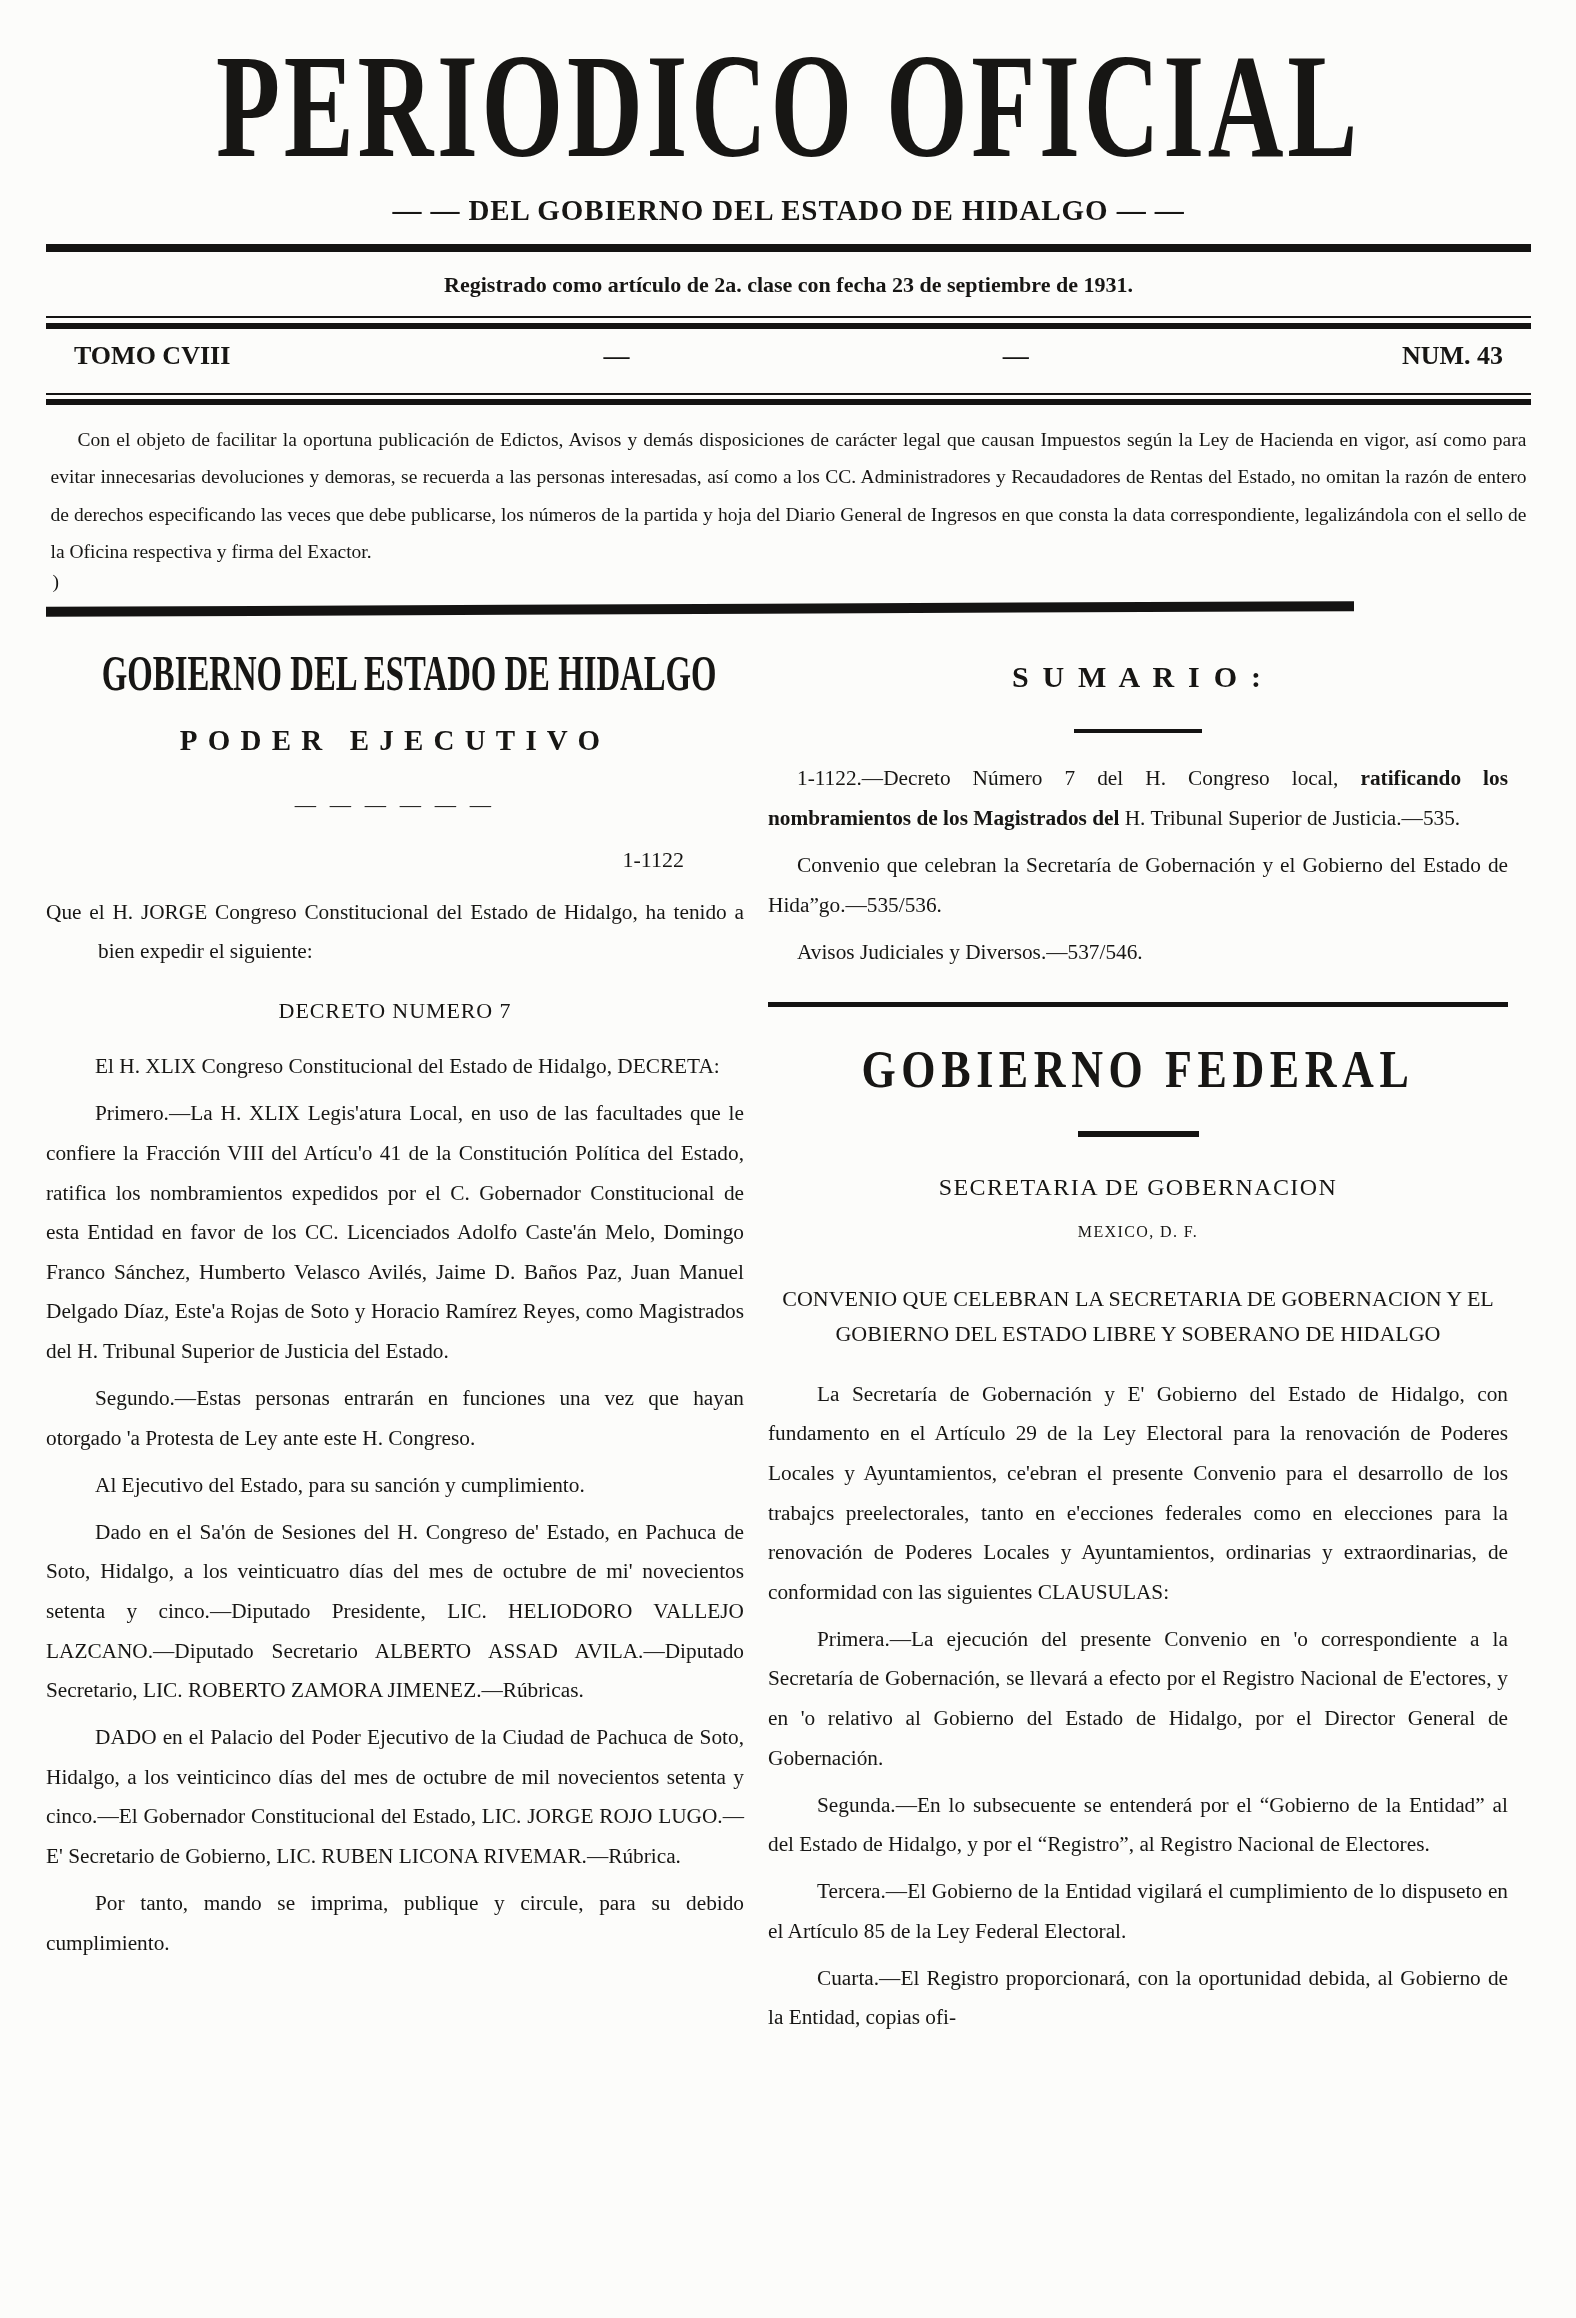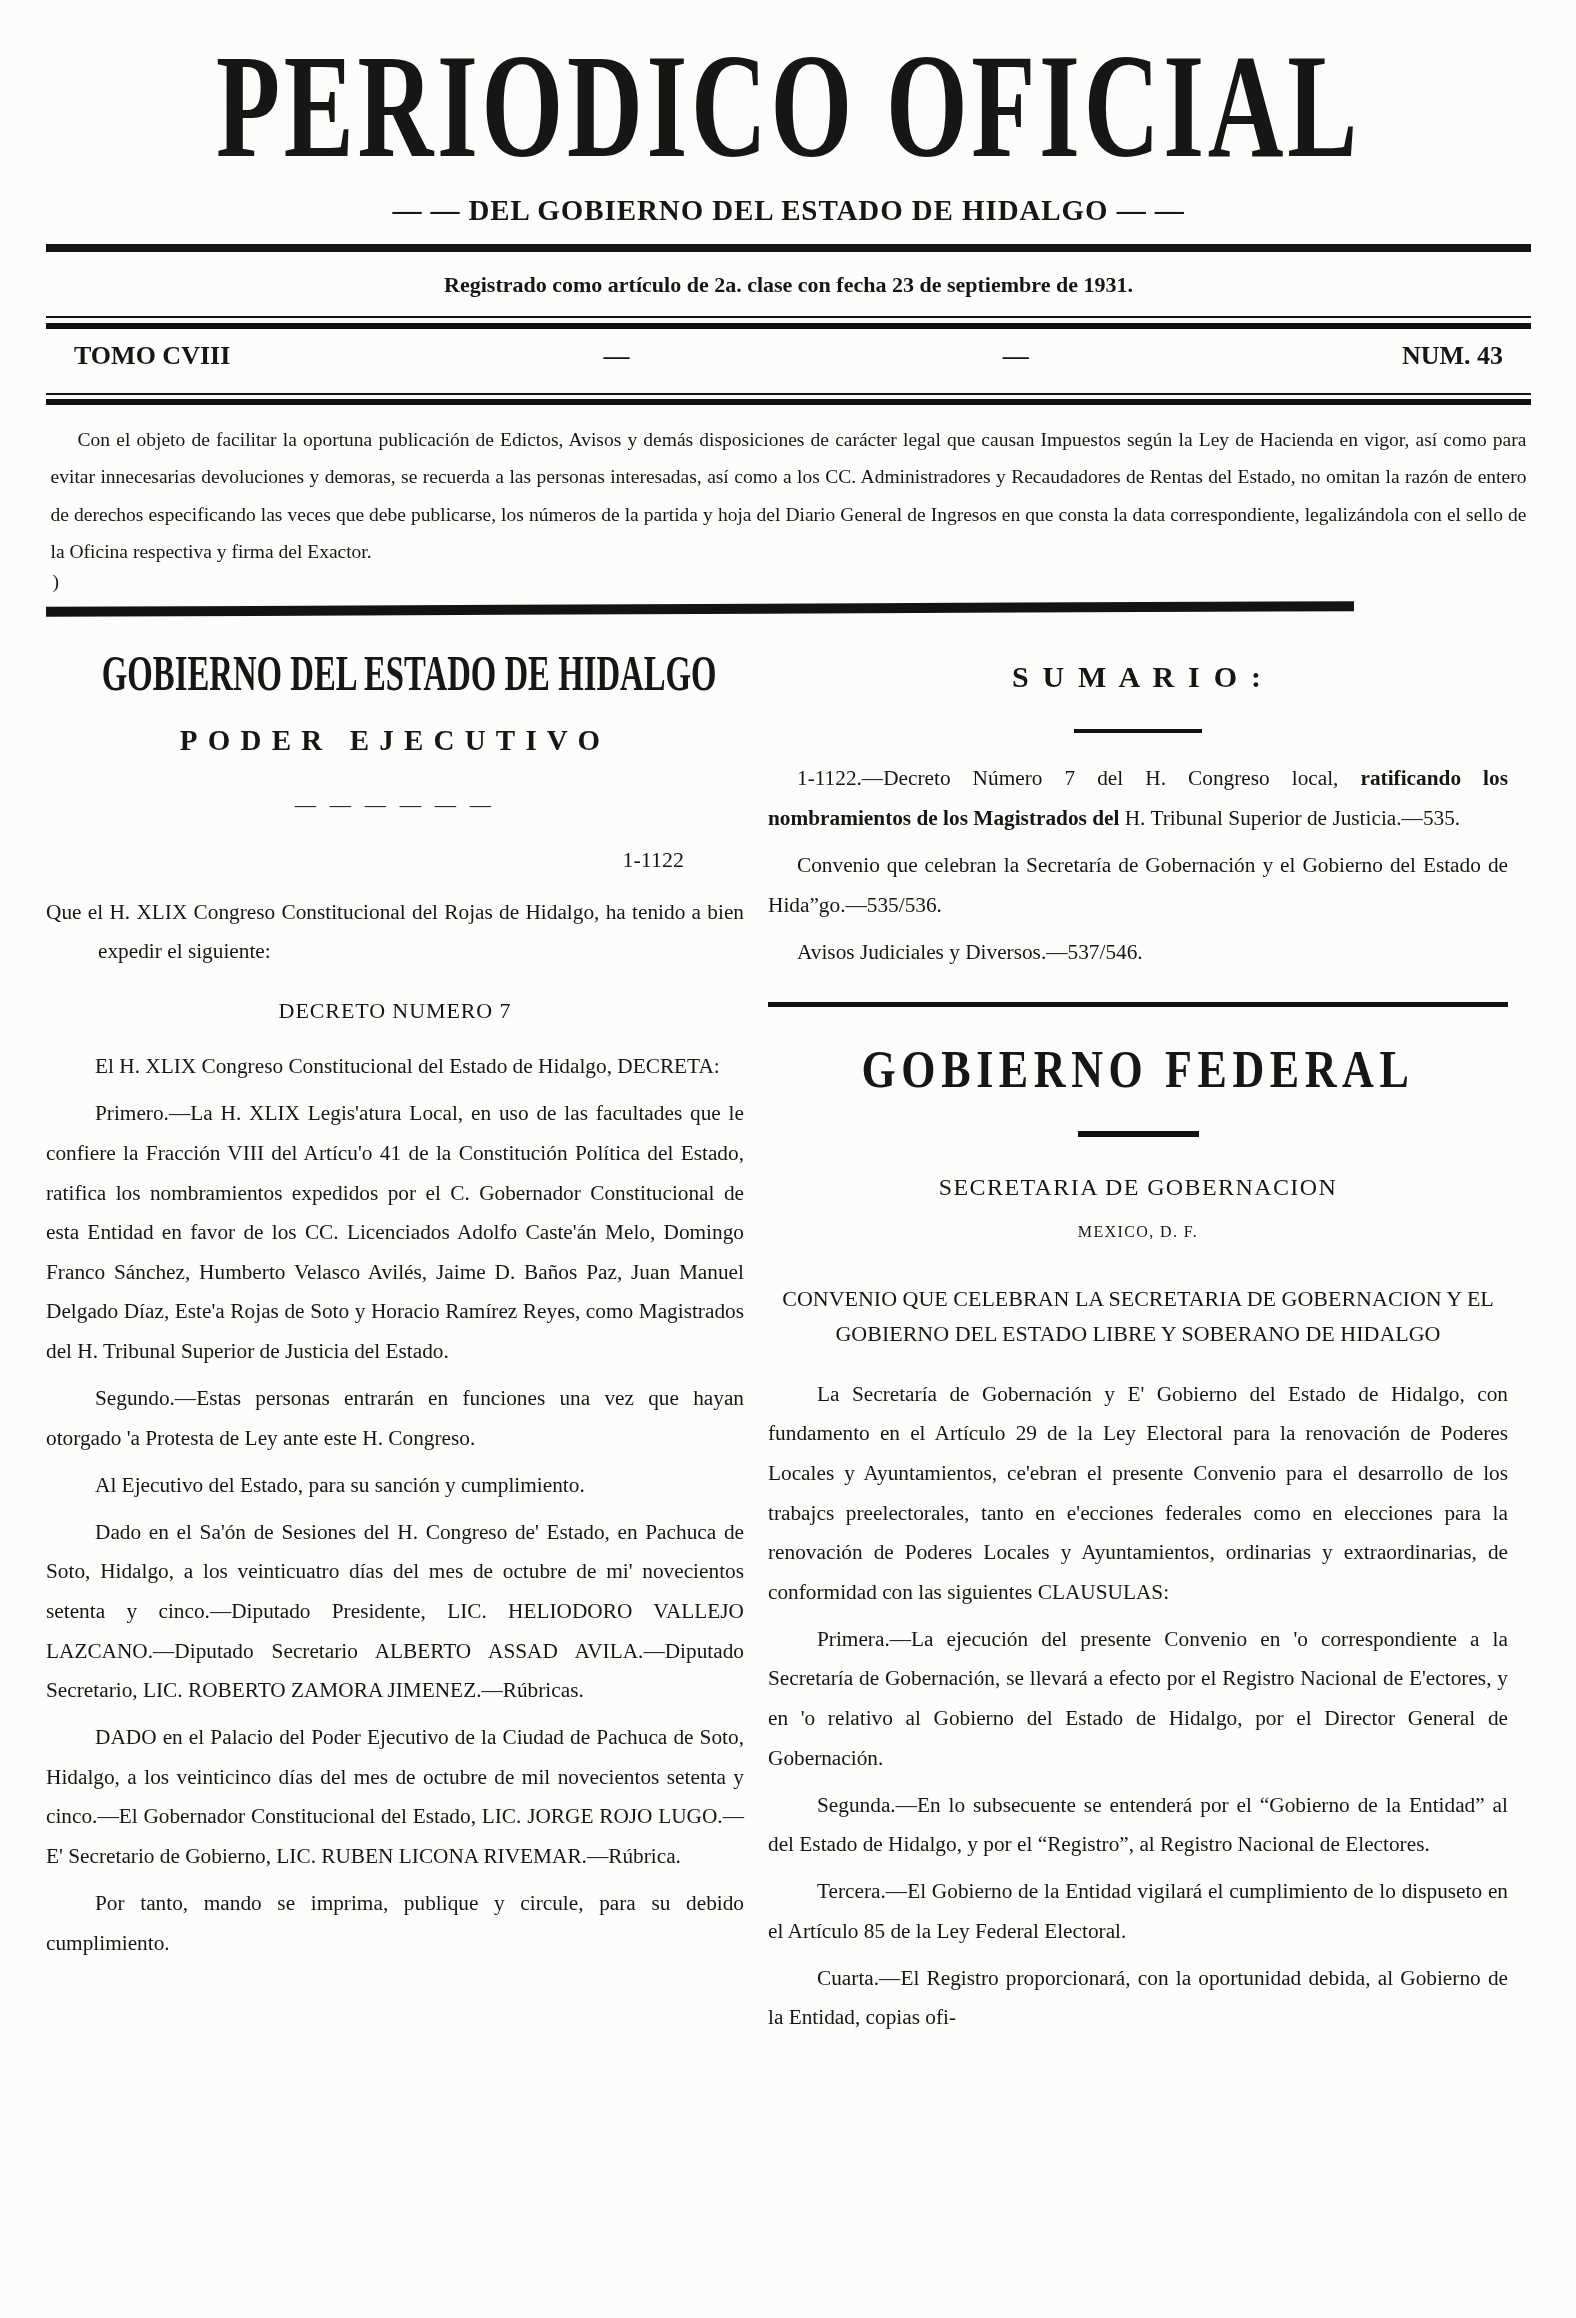--- a/index.html
+++ b/index.html
@@ -226,21 +226,21 @@
   <div class="rule-tail"></div>
 
   <div class="columns">
 
     <div class="col">
       <h2 class="state-title">GOBIERNO DEL ESTADO DE HIDALGO</h2>
       <div class="poder-title">PODER EJECUTIVO</div>
       <div class="dash-divider">— — — — — —</div>
       <div class="doc-number">1-1122</div>
 
-      <p class="hang">Que el H. XLIX Congreso Constitucional del Rojas de Hidalgo, ha tenido a bien expedir el siguiente:</p>
+      <p class="hang">Que el H. JORGE Congreso Constitucional del Estado de Hidalgo, ha tenido a bien expedir el siguiente:</p>
 
       <div class="decree-heading">DECRETO NUMERO 7</div>
 
       <p class="indent">El H. XLIX Congreso Constitucional del Estado de Hidalgo, DECRETA:</p>
       <p class="indent">Primero.—La H. XLIX Legis'atura Local, en uso de las facultades que le confiere la Fracción VIII del Artícu'o 41 de la Constitución Política del Estado, ratifica los nombramientos expedidos por el C. Gobernador Constitucional de esta Entidad en favor de los CC. Licenciados Adolfo Caste'án Melo, Domingo Franco Sánchez, Humberto Velasco Avilés, Jaime D. Baños Paz, Juan Manuel Delgado Díaz, Este'a Rojas de Soto y Horacio Ramírez Reyes, como Magistrados del H. Tribunal Superior de Justicia del Estado.</p>
       <p class="indent">Segundo.—Estas personas entrarán en funciones una vez que hayan otorgado 'a Protesta de Ley ante este H. Congreso.</p>
       <p class="indent">Al Ejecutivo del Estado, para su sanción y cumplimiento.</p>
       <p class="indent">Dado en el Sa'ón de Sesiones del H. Congreso de' Estado, en Pachuca de Soto, Hidalgo, a los veinticuatro días del mes de octubre de mi' novecientos setenta y cinco.—Diputado Presidente, LIC. HELIODORO VALLEJO LAZCANO.—Diputado Secretario ALBERTO ASSAD AVILA.—Diputado Secretario, LIC. ROBERTO ZAMORA JIMENEZ.—Rúbricas.</p>
       <p class="indent">DADO en el Palacio del Poder Ejecutivo de la Ciudad de Pachuca de Soto, Hidalgo, a los veinticinco días del mes de octubre de mil novecientos setenta y cinco.—El Gobernador Constitucional del Estado, LIC. JORGE ROJO LUGO.—E' Secretario de Gobierno, LIC. RUBEN LICONA RIVEMAR.—Rúbrica.</p>
       <p class="indent">Por tanto, mando se imprima, publique y circule, para su debido cumplimiento.</p>

